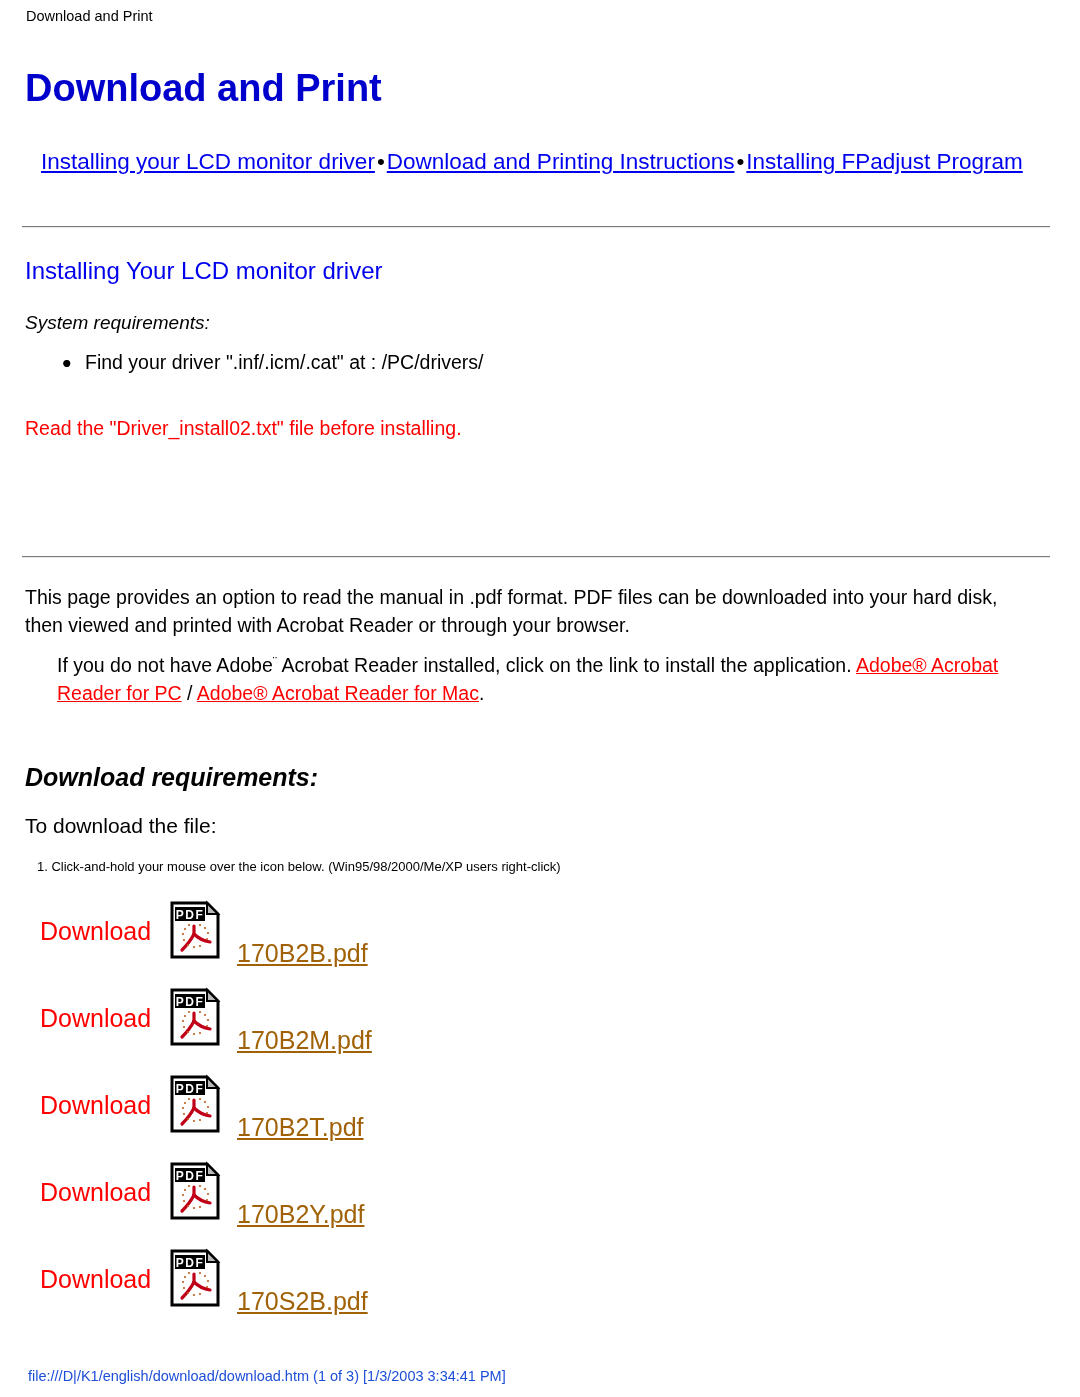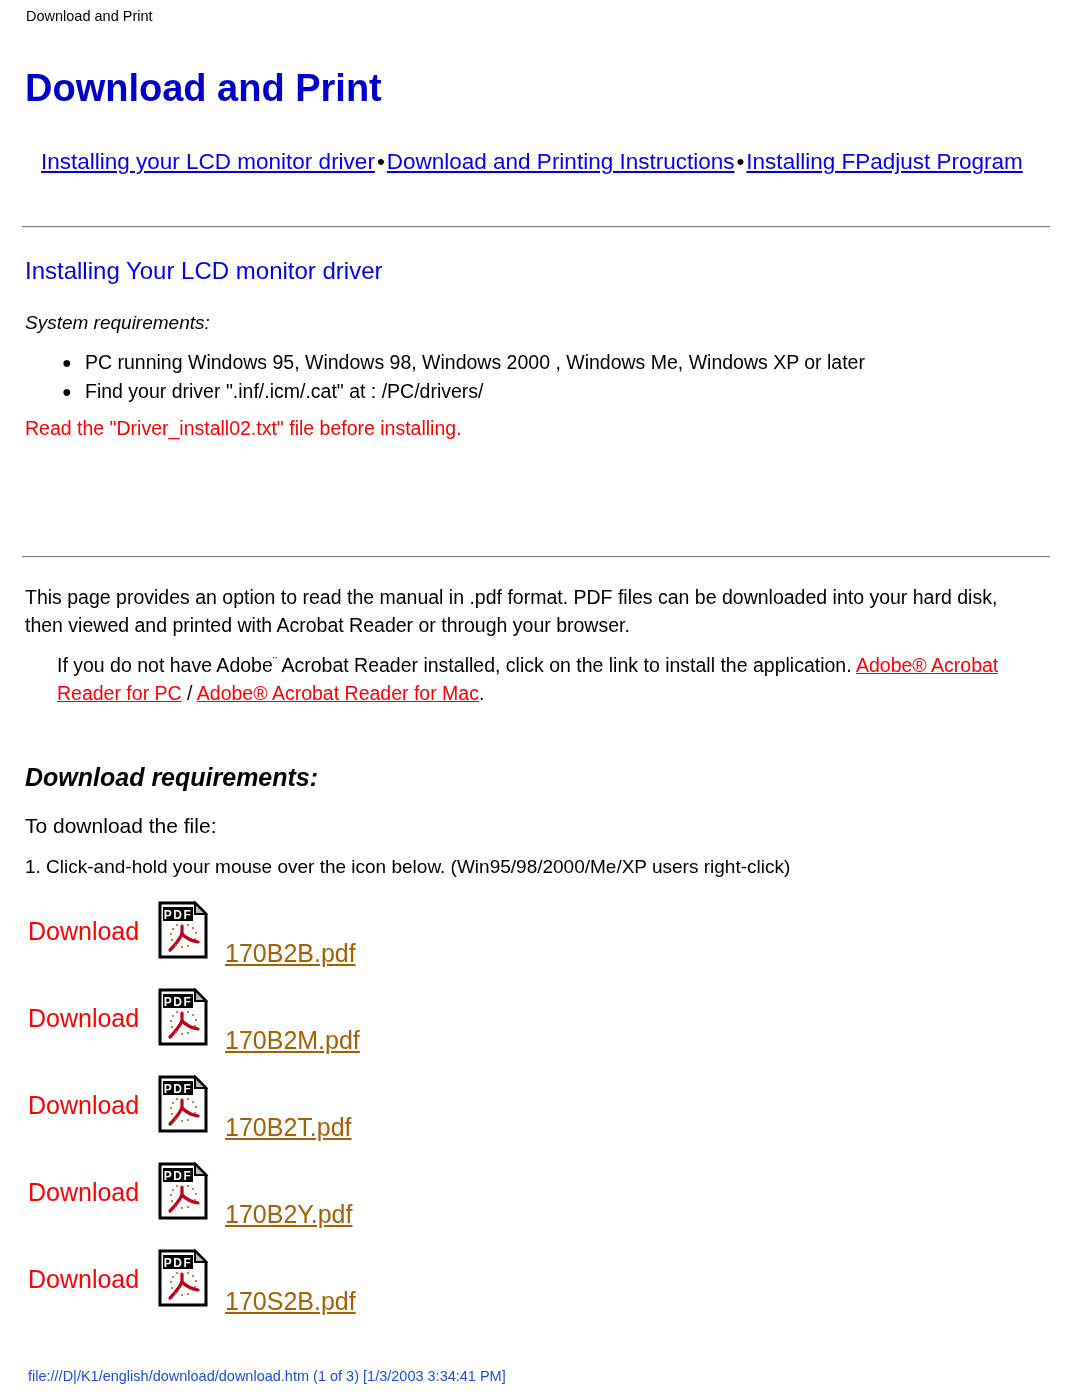--- a/index.html
+++ b/index.html
@@ -175,31 +175,31 @@
   .dlnote {
     position: absolute;
     left: 25px;
     top: 814px;
     font-size: 21px;
     line-height: 24px;
     white-space: nowrap;
   }
   .dlstep {
     position: absolute;
-    left: 25px;
+    left: 37px;
     top: 855px;
-    font-size: 19px;
+    font-size: 13px;
     line-height: 24px;
     white-space: nowrap;
   }
 
   
   .dlrows {
     position: absolute;
-    left: 0;
+    left: 12px;
     top: 897px;
     width: 928px;
   }
   .dlrow {
     position: relative;
     height: 87px;
   }
   .dlrow .dl-label {
     position: absolute;
     left: 28px;
@@ -258,21 +258,20 @@
 
   <div class="hr hr1"></div>
 
   <h2 class="subhead">Installing Your LCD monitor driver</h2>
 
   <div class="sysreq">System requirements:</div>
 
   <ul class="reqlist">
     <li>
       <span class="dot">●</span>
-      <span>PC running Windows 95, Windows 98, Windows 2000 , Windows Me, Windows XP or later</span>
     </li>
     <li>
       <span class="dot">●</span>
       <span>Find your driver ".inf/.icm/.cat" at : /PC/drivers/</span>
     </li>
   </ul>
 
   <div class="warn">Read the "Driver_install02.txt" file before installing.</div>
 
   <div class="hr hr2"></div>

